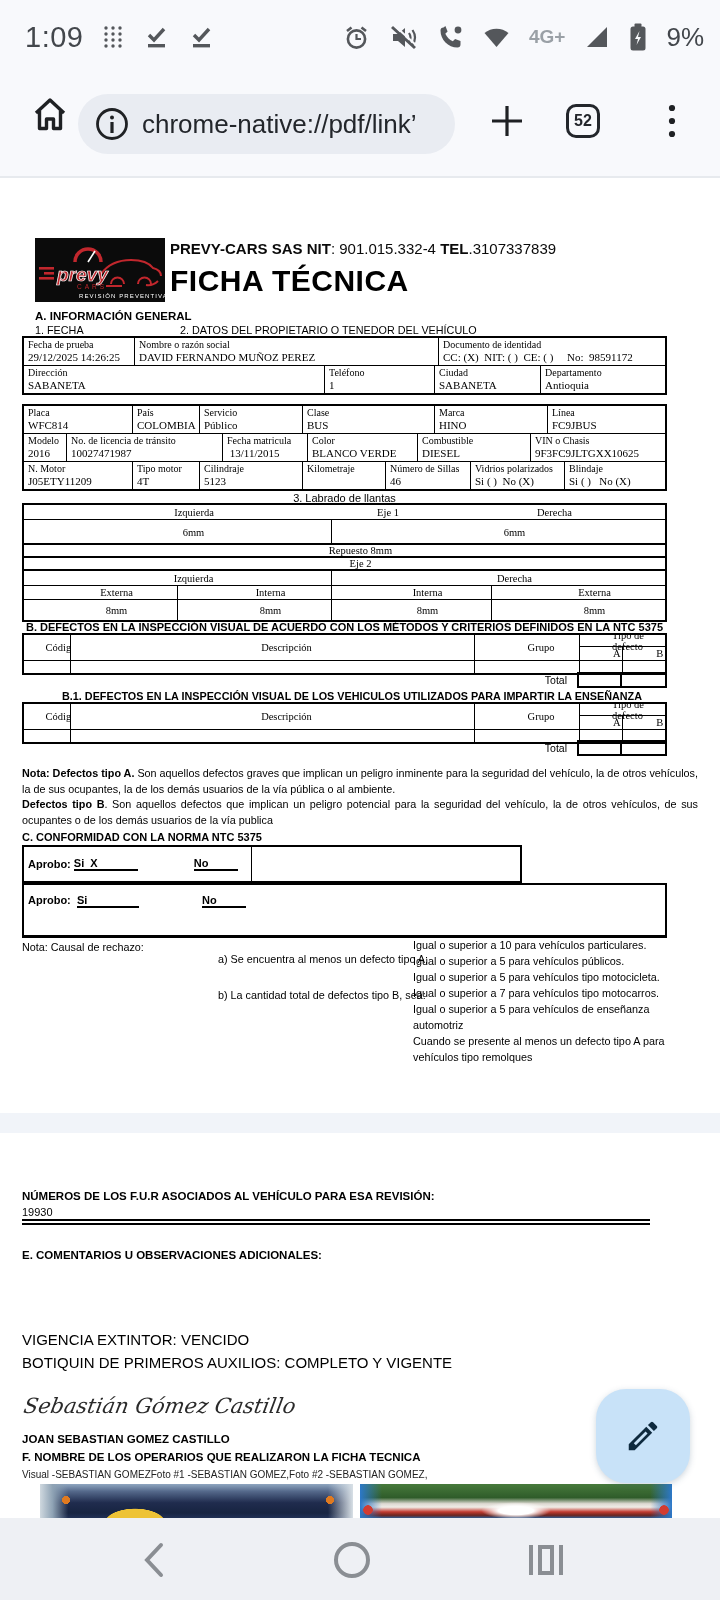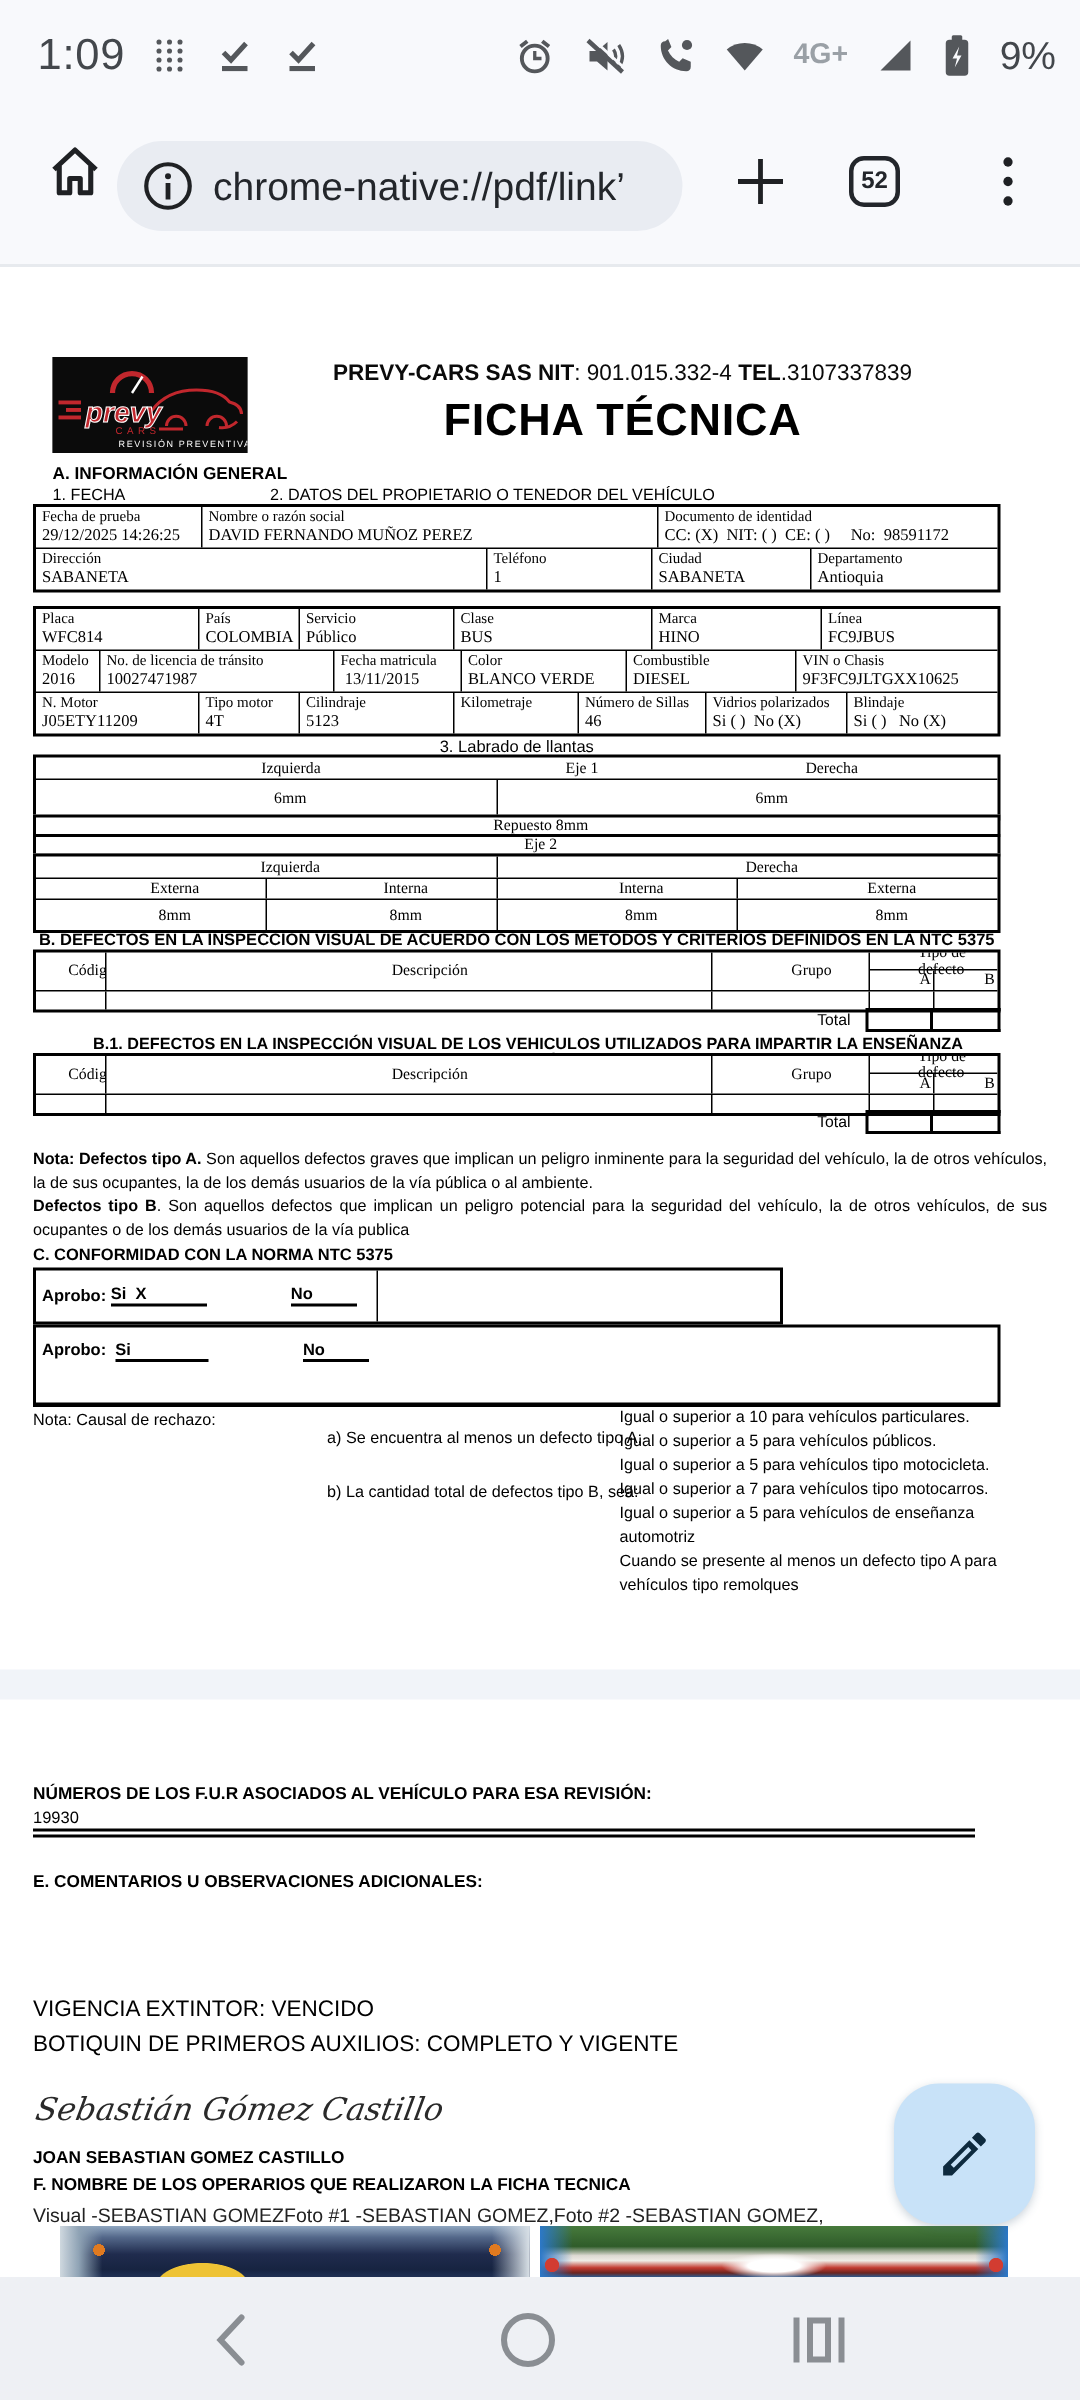--- a/index.html
+++ b/index.html
@@ -21,21 +21,21 @@
   .omnibox { top:94px; left:78px; width:377px; height:60px; background:#e9ecf2; border-radius:30px; display:flex; align-items:center; padding:0 16px; }
   .url-text { font-size:26px; color:#23262b; margin-left:12px; white-space:nowrap; overflow:hidden; }
   .plus-btn { top:100px; left:486px; width:42px; height:42px; }
   .tab-btn { top:104px; left:566px; width:34px; height:34px; border:3px solid #23262b; border-radius:10px; display:flex; align-items:center; justify-content:center; }
   .tab-count { font-size:16px; font-weight:bold; color:#23262b; }
   .menu-btn { top:96px; left:654px; width:36px; height:50px; display:flex; align-items:center; justify-content:center; }
 
   
   .pdf-bg { top:178px; left:0; width:720px; height:1340px; background:#fff; }
   .logo { top:238px; left:35px; width:130px; height:64px; background:#0b0b0b; }
-  .doc-header { top:240px; left:170px; width:490px; text-align:center; }
+  .doc-header { top:240px; left:170px; width:490px; }
   .company-line { font-size:15px; color:#0a0a0a; }
   .company-line .b { font-weight:bold; }
   .doc-title { font-size:30px; font-weight:bold; margin-top:7px; letter-spacing:0.5px; }
 
   .sec-a { top:310px; left:35px; font-size:11.5px; font-weight:bold; }
   .fecha-line { top:324px; left:35px; display:flex; font-size:10.8px; }
   .fecha-line .f1 { width:145px; }
 
   .tbl { border:2px solid #000; background:#fff;font-family:Liberation Serif, serif; }
   .trow { display:flex; border-top:1.5px solid #000; }
@@ -91,21 +91,21 @@
   .fur-value { top:1206px; left:22px; font-size:11px; }
   .fur-rule { top:1219px; left:22px; width:628px; height:6px; border-top:2px solid #000; border-bottom:2.5px solid #000; }
 
   .comments-title { top:1249px; left:22px; font-size:11.5px; font-weight:bold; }
   .chk1 { top:1331px; left:22px; font-size:15px; }
   .chk2 { top:1354px; left:22px; font-size:15px; }
 
   .sig-script { top:1394px; left:24px; font-family:"DejaVu Serif", serif; font-style:italic; font-size:21px; color:#2a2a2a; transform:skewX(-10deg); }
   .sig-name { top:1433px; left:22px; font-size:11.5px; font-weight:bold; }
   .sig-role { top:1451px; left:22px; font-size:11.5px; font-weight:bold; }
-  .sig-ops { top:1469px; left:22px; font-size:13px; color:#222; }
+  .sig-ops { top:1469px; left:22px; font-size:10px; color:#222; }
 
   .photo { top:1484px; height:34px; overflow:hidden; }
   .photo-1 { left:40px; width:313px;
     background:
       radial-gradient(ellipse 52px 26px at 95px 40px, #eec335 58%, rgba(0,0,0,0) 60%),
       radial-gradient(circle 4px at 26px 16px, #e07a20 98%, rgba(0,0,0,0) 100%),
       radial-gradient(circle 4px at 290px 16px, #e07a20 98%, rgba(0,0,0,0) 100%),
       linear-gradient(90deg, #cfd8df 0%, #8fa3b5 4%, rgba(0,0,0,0) 9%, rgba(0,0,0,0) 92%, #d8e0e6 100%),
       linear-gradient(180deg, #8fa6c0 0%, #54688a 22%, #202c4e 55%, #172441 85%, #203055 100%);
   }

